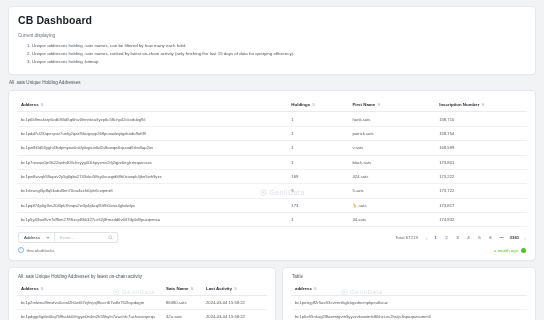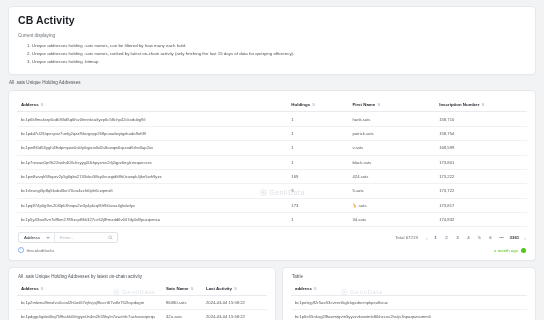--- a/index.html
+++ b/index.html
@@ -92,21 +92,21 @@
     color:#dfe3e8; font-size:6px; letter-spacing:.7px; user-select:none;
   }
   .panel-right .wm2 { left: 58px; }
 </style>
 </head>
 <body>
 
 <div class="page">
 
   <div class="card header-card">
-    <div class="page-title">CB Activity</div>
+    <div class="page-title">CB Dashboard</div>
     <div class="subtitle">Current displaying</div>
     <ol class="bullets">
       <li>Unique addresses holding .sats names, can be filtered by how many each hold.</li>
       <li>Unique addresses holding .sats names, ranked by latest on-chain activity (only fetching the last 15 days of data for querying efficiency).</li>
       <li>Unique addresses holding .bitmap</li>
     </ol>
   </div>
 
   <div style="margin-top:-1px;">
     <div class="section-label">All .sats Unique Holding Addresses</div>

